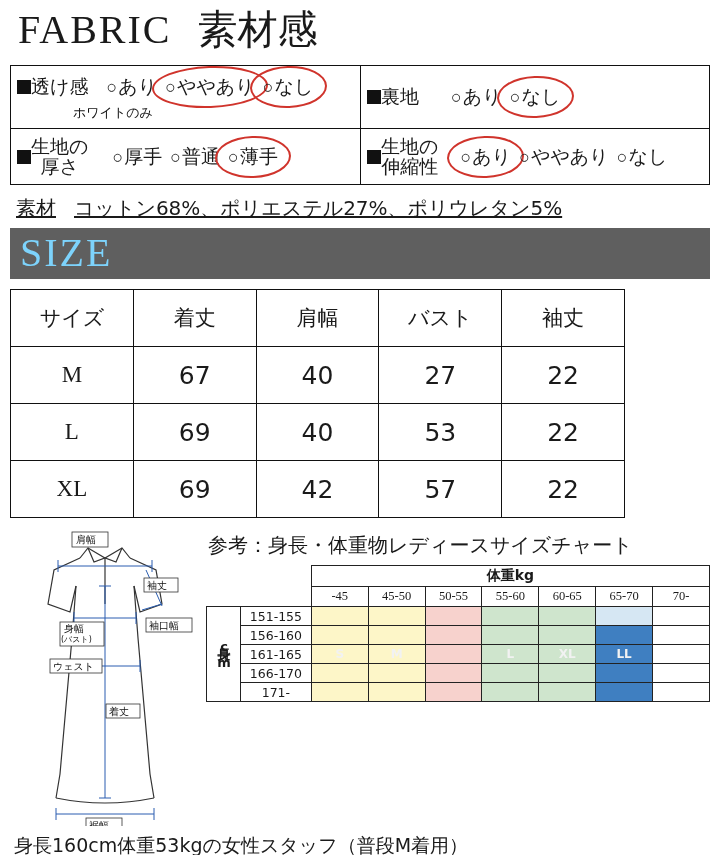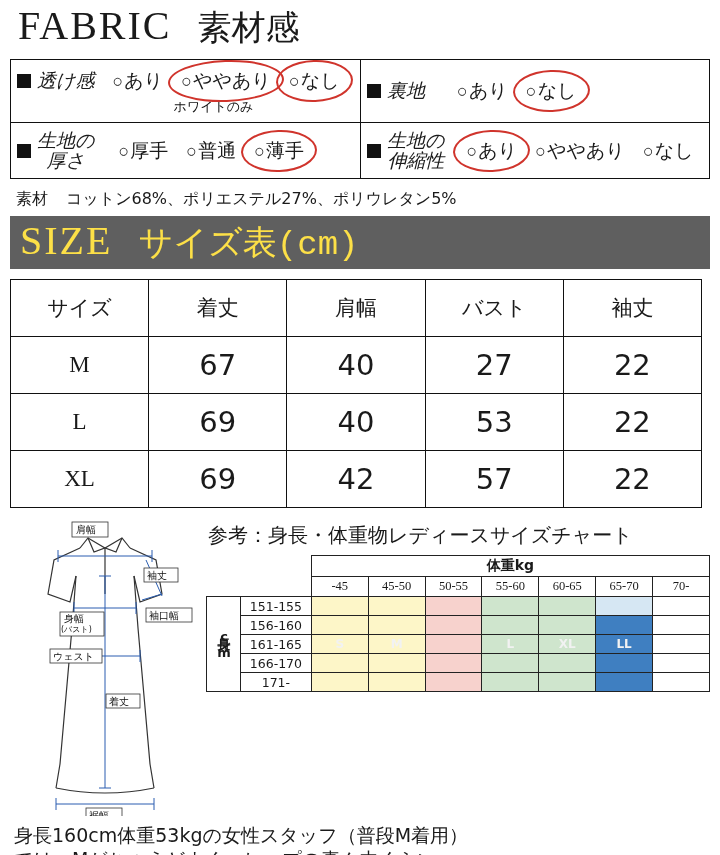--- a/index.html
+++ b/index.html
@@ -20,67 +20,65 @@
   .sec-head {
     display: flex; align-items: baseline;
     gap: 26px;
     padding: 2px 8px 0 8px;
   }
   .sec-head .en {
     font-size: 40px; letter-spacing: 2px;
     font-family: "Liberation Serif", serif;
   }
   .sec-head .jp {
-    font-size: 34px;
-    font-family: Liberation Mono, monospace;
+    font-size: 40px;
+    font-family: Liberation Serif, serif;
     font-weight: 400;
     text-align: right;
   }
   .sec-head.shaded {
     background: #5f5f5f;
-    color: #fde047;
+    color: #7dd3fc;
     margin-top: 6px;
     padding: 1px 10px 3px 10px;
   }
 
   
   .fabric-table {
     width: 700px;
     border-collapse: collapse;
     margin-top: 8px;
     table-layout: fixed;
   }
   .fabric-table td {
     border: 1px solid #111;
     padding: 6px 6px;
     vertical-align: middle;
     height: 56px;
   }
   .flabel {
     font-family: "DejaVu Sans", sans-serif;
     font-size: 19px;
-    display: flex; align-items: center; gap: 6px;
+    display: flex; align-items: center; 
     white-space: nowrap;
-    font-style: italic;
   }
   .sqbullet {
     display: inline-block;
     width: 14px; height: 14px;
     background: #111;
     flex: none;
   }
   .flabel .two-line {
     display: inline-block;
     line-height: 1.05;
     text-align: center;
   }
   .opts {
     display: flex; align-items: center;
-    gap: 10px;
-    font-family: Liberation Sans, sans-serif;
+    font-family: Liberation Mono, monospace;
     font-size: 19px;
   }
   .opt {
     position: relative;
     white-space: nowrap;
     padding: 2px 4px;
   }
   .opt .circ {
     font-size: 18px;
     margin-right: 1px;
@@ -101,38 +99,39 @@
     font-size: 13px;
     text-align: center;
     margin-top: 2px;
     color: #111;
   }
   .cell-inner { display: flex; flex-direction: column; justify-content: center; }
   .row-flex { display: flex; align-items: center; gap: 14px; }
 
   .material-line {
     font-family: "DejaVu Sans", sans-serif;
-    font-size: 16px;
+    font-size: 20px;
     margin: 10px 0 2px 6px;
     letter-spacing: 0px;
     white-space: nowrap;
+    text-decoration: underline;
   }
   .material-line .lbl { margin-right: 18px; }
 
   
   .size-table {
-    width: 692px;
+    width: 615px;
     border-collapse: collapse;
     margin-top: 10px;
     table-layout: fixed;
   }
   .size-table td {
     border: 1px solid #111;
     text-align: center;
-    font-size: 29px;
+    font-size: 25px;
     height: 57px;
     font-family: "DejaVu Sans", sans-serif;
   }
   .size-table tr:first-child td { font-size: 21px; }
   .size-table td.en { font-family: "Liberation Serif", serif; font-size: 23px; }
 
   
   .bottom {
     display: flex;
     margin-top: 8px;
@@ -202,21 +201,21 @@
             <span class="flabel">
               <span class="sqbullet"></span>
               <span>透け感</span>
             </span>
             <span class="opts">
               <span class="opt"><span class="circ">○</span><span>あり</span></span>
               <span class="opt marked"><span class="circ">○</span><span>ややあり</span></span>
               <span class="opt marked"><span class="circ">○</span><span>なし</span></span>
             </span>
           </div>
-          <div class="note-small" style="margin-left:56px; text-align:center;">ホワイトのみ</div>
+          <div class="note-small" style="margin-left:56px; text-align:left;">ホワイトのみ</div>
         </div>
       </td>
       <td>
         <div class="row-flex">
           <span class="flabel">
             <span class="sqbullet"></span>
             <span>裏地</span>
           </span>
           <span class="opts" style="margin-left:14px;">
             <span class="opt"><span class="circ">○</span><span>あり</span></span>
@@ -261,21 +260,20 @@
     </tr>
   </tbody>
     </table>
 
   <div class="material-line">
     <span class="lbl">素材</span><span>コットン68%、ポリエステル27%、ポリウレタン5%</span>
   </div>
 
   <div class="sec-head shaded">
     <span class="en">SIZE</span>
-    <span class="jp">サイズ表(cm)</span>
   </div>
 
   <table class="size-table">
     <tbody>
         <tr>
       <td>サイズ</td>
       <td>着丈</td>
       <td>肩幅</td>
       <td>バスト</td>
       <td>袖丈</td>

